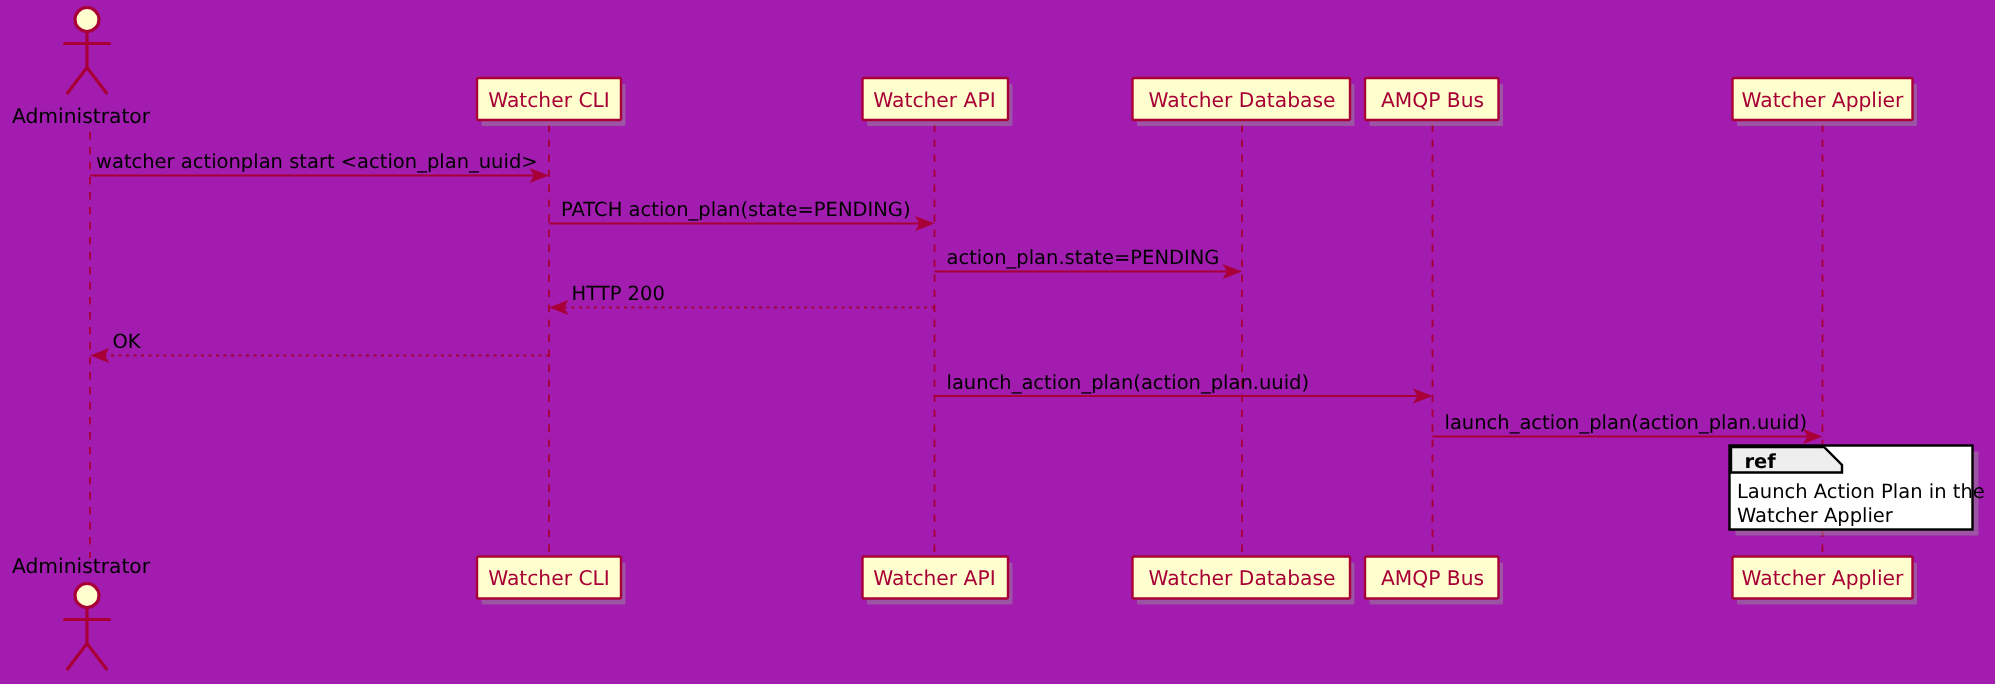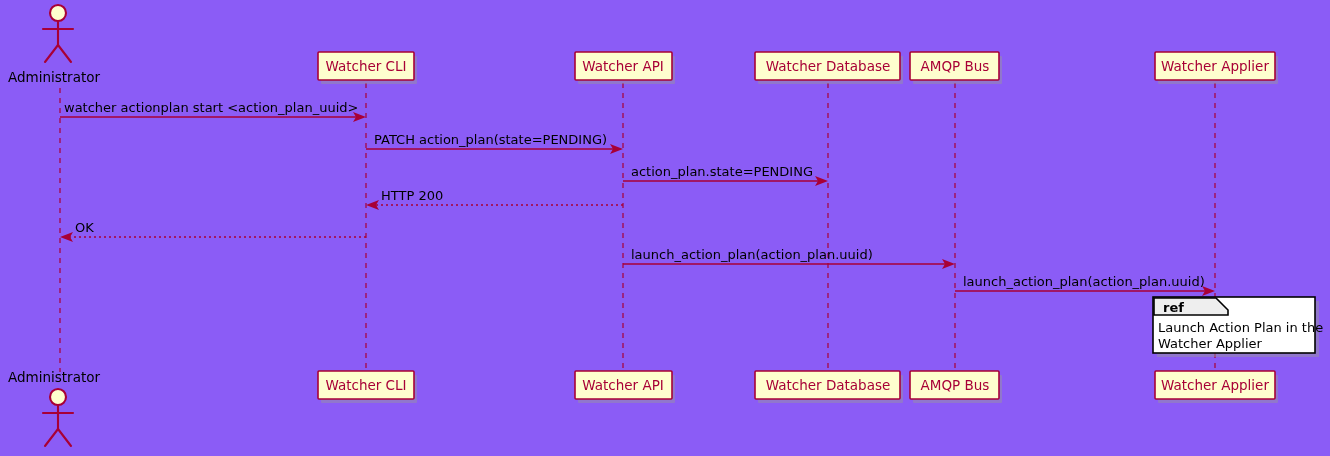--- a/index.html
+++ b/index.html
@@ -4,21 +4,21 @@
 <style>
   html, body {
     margin: 0;
     padding: 0;
     background: #ffffff;
   }
   #canvas-wrap {
     position: relative;
     width: 1330px;
     height: 456px;
-    background: #8b5cf6;
+    background: #a21caf;
     overflow: hidden;
     font-family: "DejaVu Sans", sans-serif;
   }
   svg.diagram {
     display: block;
     width: 1330px;
     height: 456px;
   }
   text {
     font-family: "DejaVu Sans", sans-serif;

